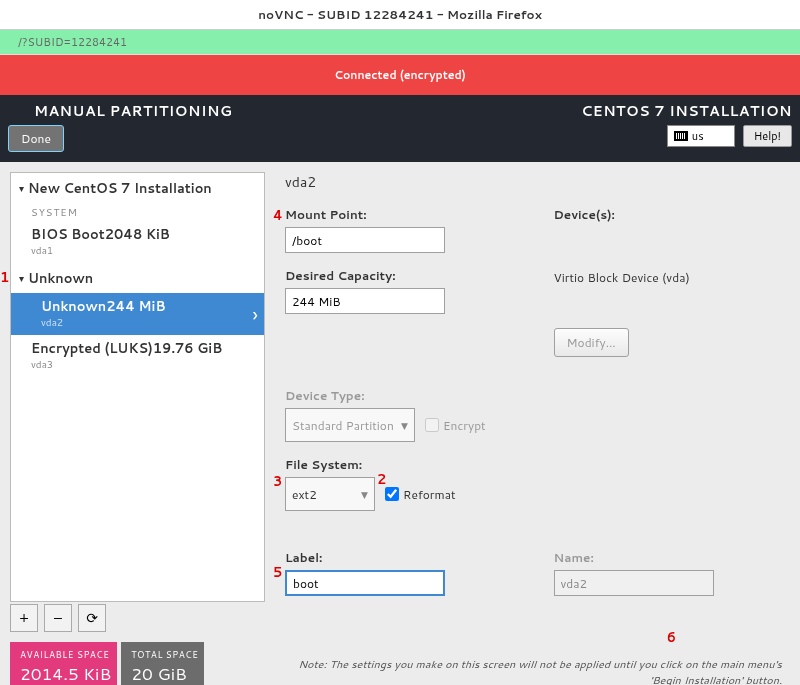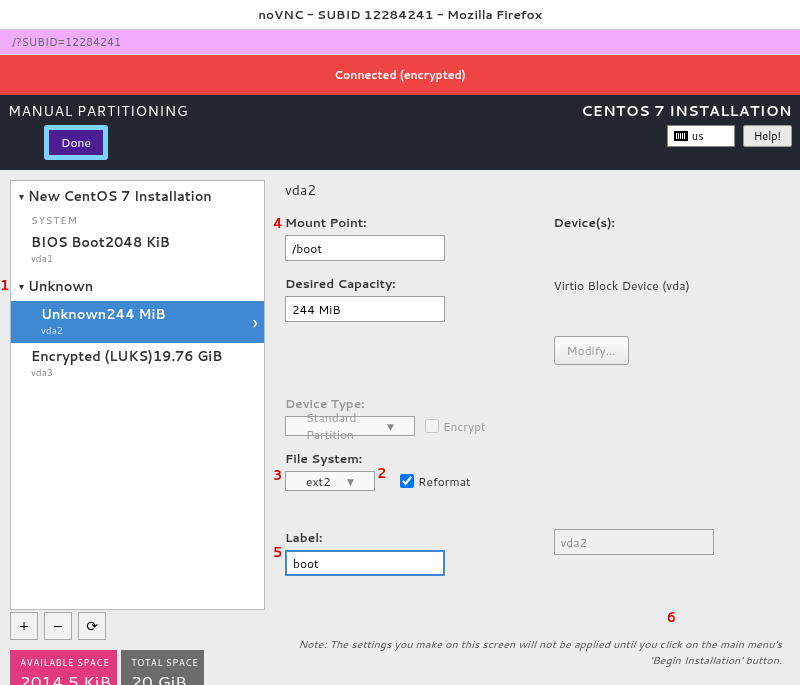--- a/index.html
+++ b/index.html
@@ -1,26 +1,26 @@
 <!DOCTYPE html>
 <html><head>
 <meta charset="utf-8">
 <style>
 * { box-sizing: border-box; margin: 0; padding: 0; font-family: "Cantarell", "DejaVu Sans", sans-serif; }
 body { background: #ececec; font-size: 12px; color: #333; width: 800px; }
 
 .window-title { background: #fff; text-align: center; font-weight: bold; padding: 6px 0; font-size: 12px; border-bottom: 1px solid #ccc; }
-.url-bar { background: #f0abfc; padding: 4px 12px; font-size: 11px; color: #666; border-bottom: 1px solid #ddd; }
+.url-bar { background: #86efac; padding: 4px 18px; font-size: 11px; color: #666; border-bottom: 1px solid #ddd; }
 
 .vnc-status { background: #ef4444; color: #fff; text-align: center; padding: 12px; font-size: 11px; font-weight: bold; }
 
 .header-bar { background: #232730; color: #fff; display: flex; justify-content: space-between; padding: 6px 8px 10px 8px; align-items: flex-start; }
 .header-left { display: flex; flex-direction: column; gap: 4px; }
-.header-left h1 { font-size: 14px; font-weight: normal; letter-spacing: 0.5px; }
-.done-btn { background: #4c1d95; color: #fff; border: 5px solid #7dd3fc; padding: 4px 12px; border-radius: 3px; cursor: pointer; font-size: 12px; align-self: flex-start; margin-left: 36px; }
+.header-left h1 { font-size: 14px; font-weight: bold; letter-spacing: 0.5px; margin-left: 26px; }
+.done-btn { background: #737373; color: #fff; border: 1px solid #7dd3fc; padding: 4px 12px; border-radius: 3px; cursor: pointer; font-size: 12px; align-self: flex-start; }
 .header-right { text-align: right; display: flex; flex-direction: column; gap: 4px; align-items: flex-end; }
 .header-right h2 { font-size: 14px; font-weight: bold; letter-spacing: 0.5px; }
 .kb-help { display: flex; gap: 8px; }
 .kb-selector { background: #fff; color: #000; padding: 2px 30px 2px 6px; font-size: 11px; display: flex; align-items: center; gap: 4px; border: 1px solid #888; }
 .kb-icon { width: 14px; height: 10px; background: #000; display: inline-block; position: relative; }
 .kb-icon::after { content: ""; position: absolute; inset: 2px; background: repeating-linear-gradient(90deg,#fff 0 1px,#000 1px 2px), repeating-linear-gradient(0deg,#fff 0 1px,#000 1px 2px); }
 .help-btn { background: #e8e8e8; border: 1px solid #999; padding: 2px 10px; font-size: 11px; cursor: pointer; border-radius: 2px; }
 
 .content { display: flex; padding: 10px; gap: 20px; align-items: flex-start; }
 .left-pane { width: 255px; display: flex; flex-direction: column; }
@@ -50,21 +50,21 @@
 .badge-value { font-size: 17px; }
 
 .right-pane { flex: 1; padding-right: 8px; }
 .panel-title { font-size: 14px; margin-bottom: 14px; }
 .form-row { display: flex; gap: 40px; margin-bottom: 14px; }
 .form-col { flex: 1; }
 .field-label { font-size: 12px; font-weight: bold; margin-bottom: 4px; display: block; }
 .text-input { border: 1px solid #a0a0a0; background: #fff; padding: 4px 6px; font-size: 12px; width: 160px; height: 26px; }
 .text-input.focused { border: 2px solid #3f88d2; }
 .text-input.disabled { background: #f0f0f0; color: #888; }
-.select-input { border: 1px solid #a0a0a0; background: #f8f8f8; padding: 4px 20px; font-size: 12px; width: 130px; height: 20px; display: flex; justify-content: space-between; align-items: center; }
+.select-input { border: 1px solid #a0a0a0; background: #f8f8f8; padding: 4px 6px; font-size: 12px; width: 130px; height: 34px; display: flex; justify-content: space-between; align-items: center; }
 .select-input.disabled { color: #999; }
 .select-input .caret { font-size: 9px; color: #888; }
 .chk { display: flex; align-items: center; gap: 4px; font-size: 12px; }
 .chk input { width: 14px; height: 14px; }
 .btn { border: 1px solid #a0a0a0; background: linear-gradient(#fdfdfd,#e8e8e8); padding: 5px 12px; font-size: 12px; cursor: pointer; border-radius: 3px; }
 .btn.disabled { color: #999; }
 
 .marker { color: #d00; font-weight: bold; font-size: 13px; position: absolute; }
 .pos-rel { position: relative; }
 
@@ -195,21 +195,21 @@
           </label>
         </div>
       </div>
     </div>
 
     <div class="form-row">
       <div class="form-col pos-rel">
         <span class="marker" style="left:-12px; top:16px;">3</span>
         <span class="marker" style="left:92px; top:14px;">2</span>
         <label class="field-label">File System:</label>
-        <div style="display:flex; gap:25px; align-items:center;">
+        <div style="display:flex; gap:10px; align-items:center;">
           <div class="select-input" style="width:90px;">
             <span>ext2</span>
             <span class="caret">▼</span>
           </div>
           <label class="chk">
             <input type="checkbox" checked="" style="">
             <span>Reformat</span>
           </label>
         </div>
       </div>
@@ -217,20 +217,21 @@
 
     <div style="height:24px;"></div>
 
     <div class="form-row">
       <div class="form-col pos-rel">
         <span class="marker" style="left:-12px; top:14px;">5</span>
         <label class="field-label">Label:</label>
         <input class="text-input focused" value="boot" style="">
       </div>
       <div class="form-col">
+        <label class="field-label disabled-label">Name:</label>
         <input class="text-input disabled" disabled="" value="vda2" style="">
       </div>
     </div>
 
     <div style="height:28px;"></div>
 
     <div style="text-align:right; position:relative;">
       <span class="marker" style="right:106px; top:-10px;">6</span>
     </div>
     <div class="note">Note:  The settings you make on this screen will not be applied until you click on the main menu's 'Begin Installation' button.</div>

